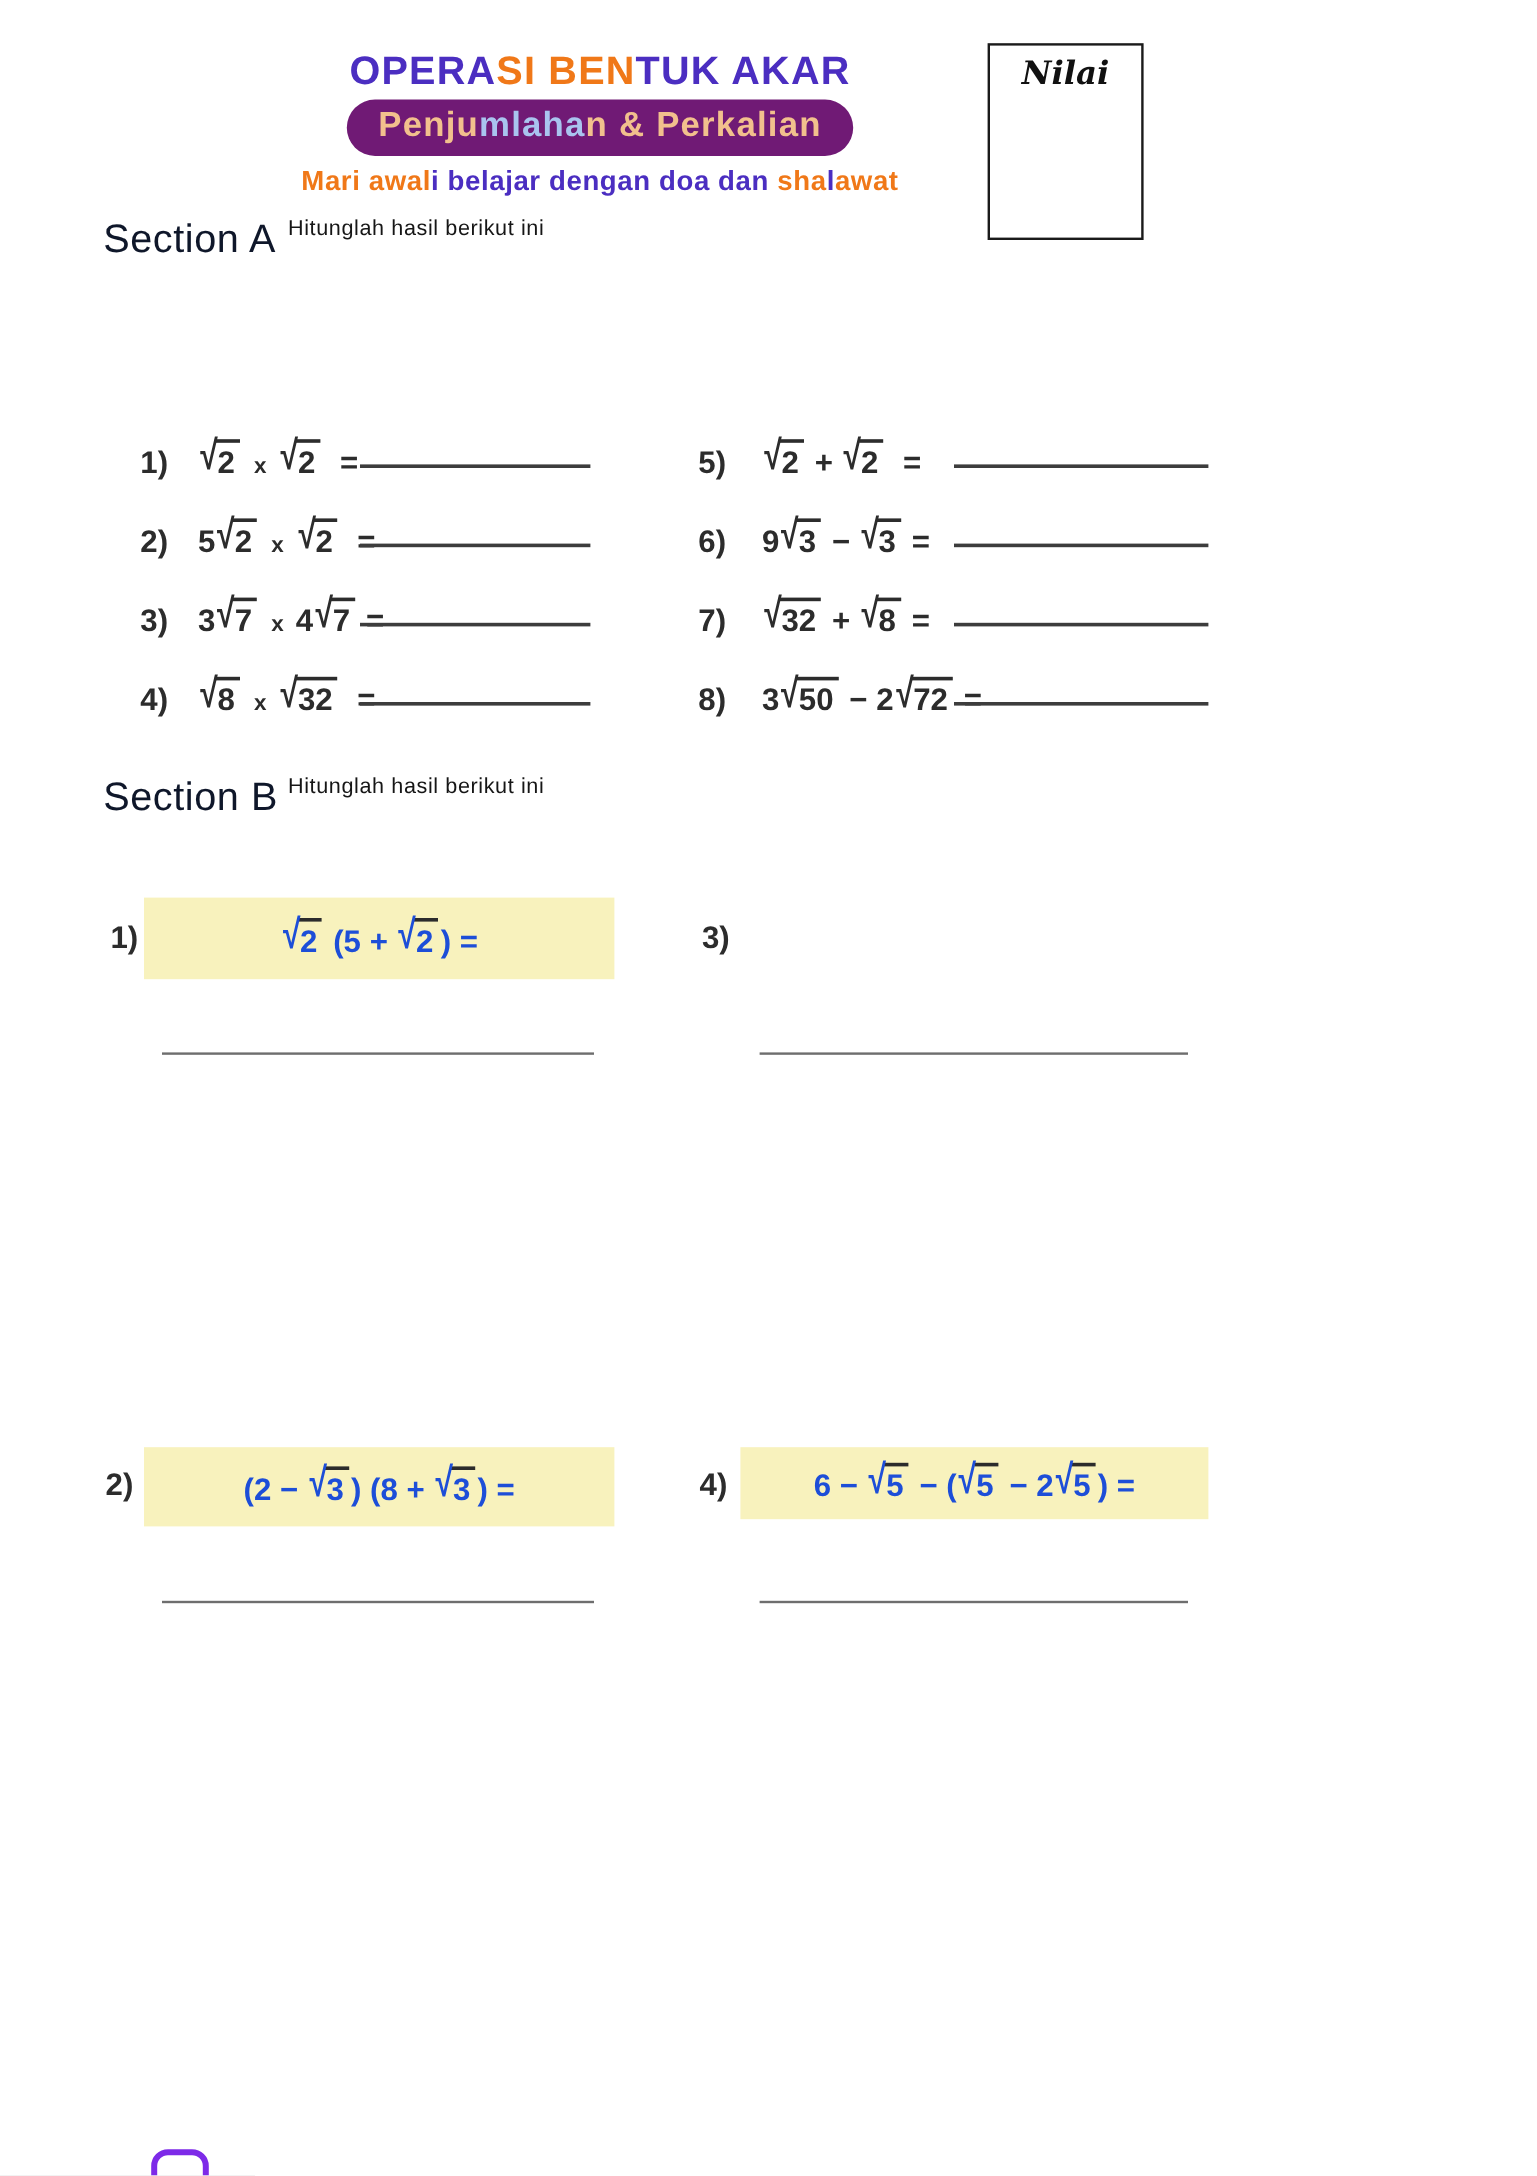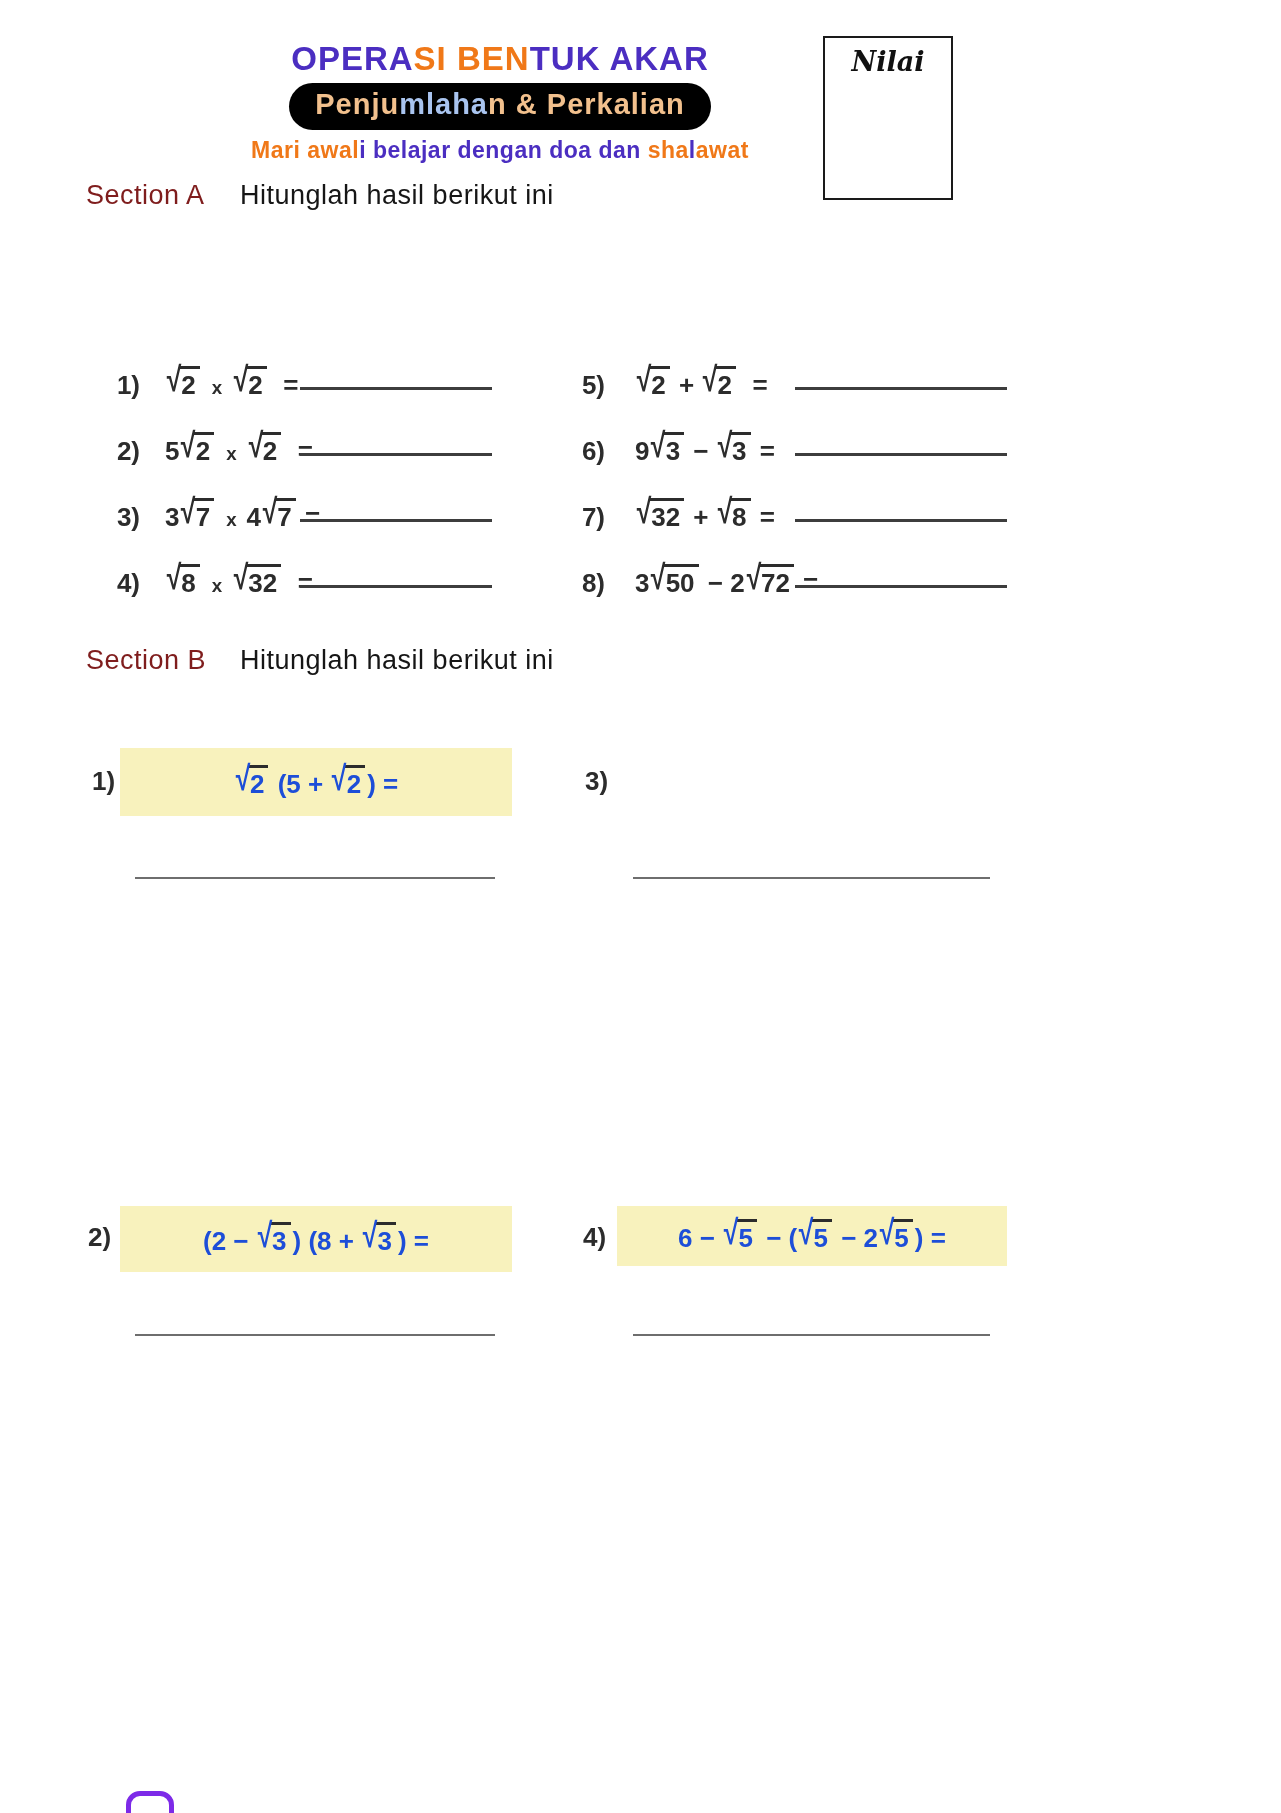--- a/index.html
+++ b/index.html
@@ -4,31 +4,31 @@
 <style>
   html,body{margin:0;padding:0;background:#e8e8e8;}
   .page{
     position:relative;width:1281px;height:1813px;margin:0 auto;
     background:#ffffff;overflow:hidden;
     font-family:"Liberation Sans",sans-serif;color:#2c2c2c;padding-left:20px;
   }
   
   .header{position:absolute;left:250px;top:38px;width:500px;text-align:center;}
   .title{font-size:33px;font-weight:bold;letter-spacing:1px;line-height:1.25;}
-  .pill{display:inline-block;margin-top:4px;background:#000000;border-radius:30px;
+  .pill{display:inline-block;margin-top:4px;background:#701a75;border-radius:30px;
         padding:5px 26px 9px;font-size:29px;font-weight:bold;letter-spacing:1px;}
   .subtitle{margin-top:7px;font-size:23px;font-weight:bold;letter-spacing:0.5px;}
   
   .nilai-box{position:absolute;left:823px;top:36px;width:130px;height:164px;
              border:2.5px solid #1a1a1a;background:#fff;box-sizing:border-box;}
   .nilai-label{margin-top:8px;text-align:center;
                font-family:"DejaVu Serif",serif;font-style:italic;font-weight:bold;font-size:27px;color:#111;}
   
-  .sec-label{position:absolute;font-size:27px;color:#7f1d1d;letter-spacing:0.5px;}
-  .sec-instr{position:absolute;font-size:27px;color:#161616;letter-spacing:0.5px;text-align:right;}
+  .sec-label{position:absolute;font-size:33px;color:#0f172a;letter-spacing:0.5px;}
+  .sec-instr{position:absolute;font-size:18px;color:#161616;letter-spacing:0.5px;text-align:right;}
   
   .prow{position:absolute;white-space:pre;font-size:26px;font-weight:bold;color:#2c2c2c;}
   .pnum{display:inline-block;width:48px;font-weight:bold;}
   .pnum.wide{width:53px;}
   .expr{white-space:pre;}
   .rt{display:inline-block;white-space:nowrap;margin:0 2px;}
   .rs{display:inline-block;transform:scale(1.02,1.32);transform-origin:60% 100%;
       position:relative;top:-1px;margin-right:-2px;}
   .rv{display:inline-block;border-top:3px solid #2c2c2c;padding:1px 4px 0 2px;}
   .mop{font-size:0.72em;padding:0 10px;font-weight:bold;}

